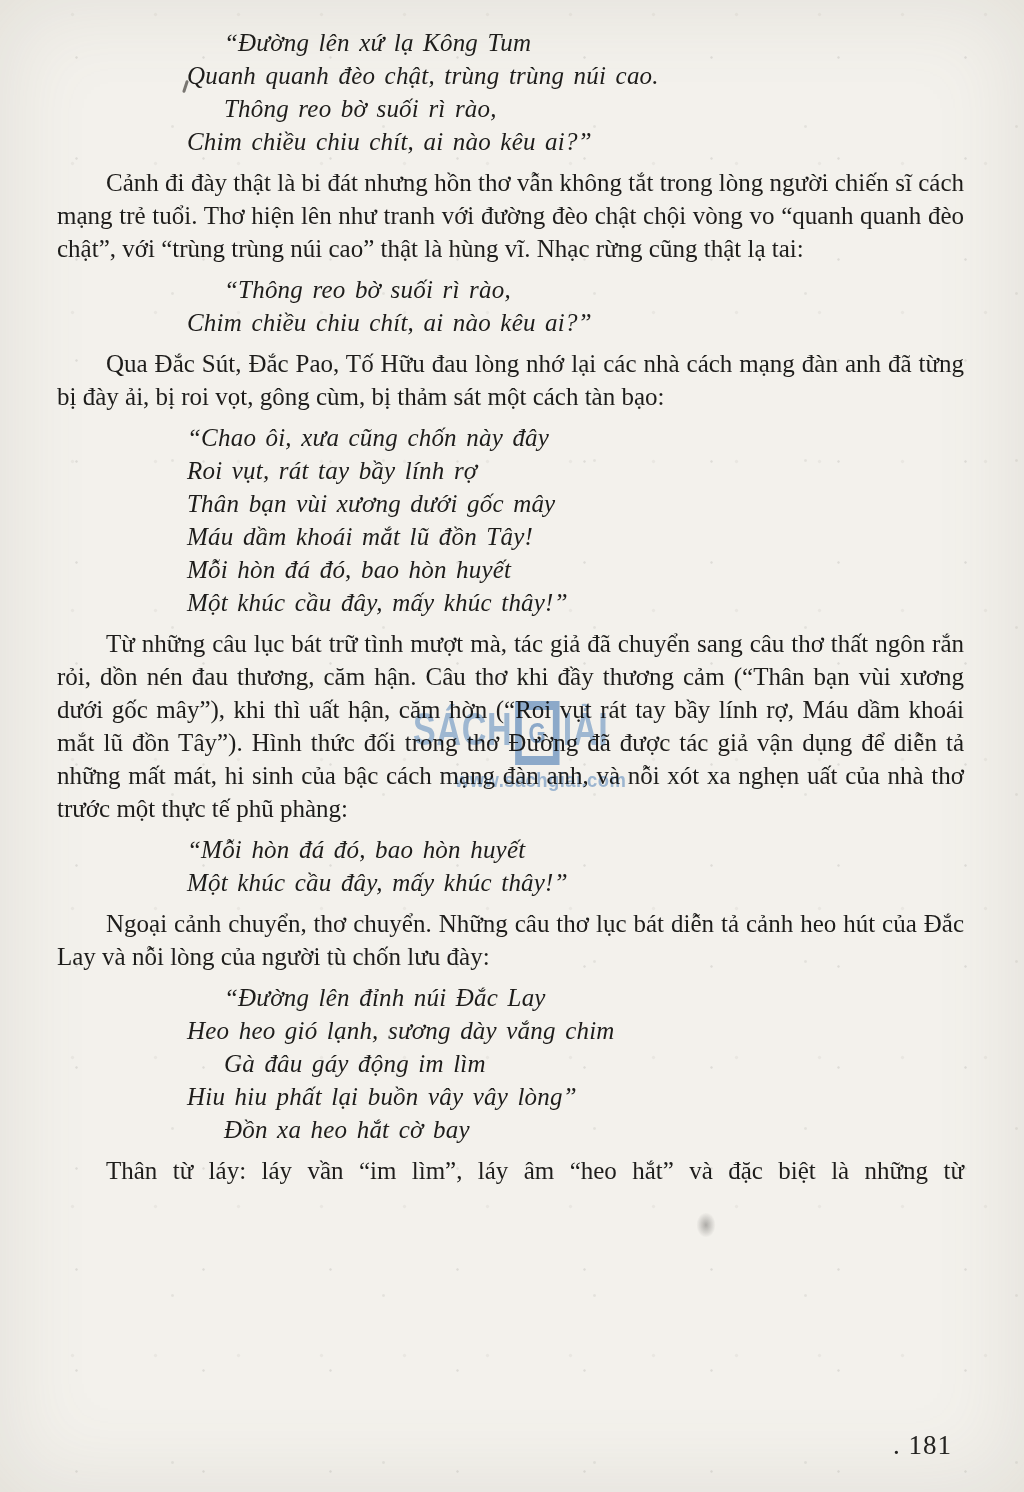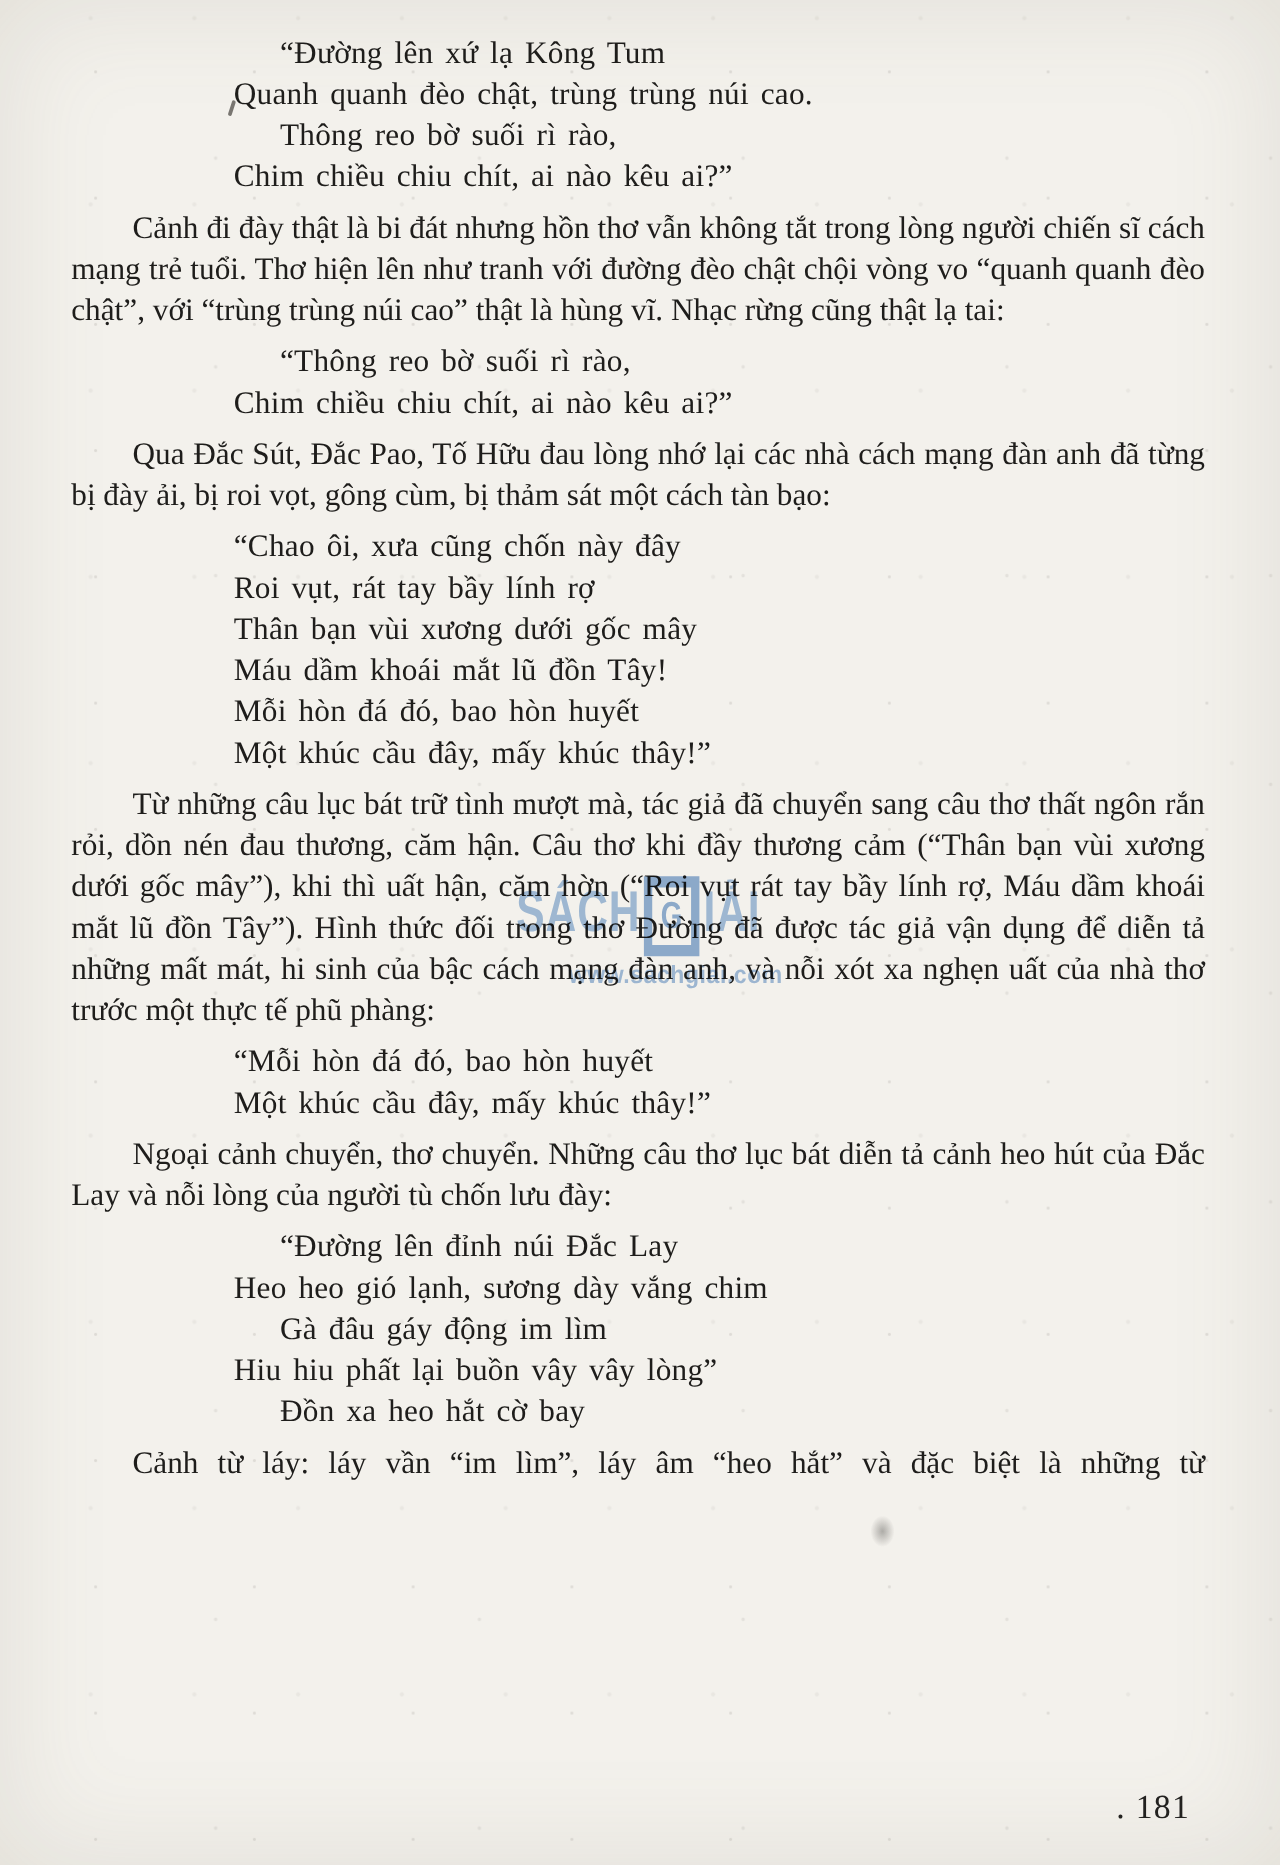--- a/index.html
+++ b/index.html
@@ -34,20 +34,21 @@
   .para {
     margin: 8px 0;
     text-align: justify;
     text-indent: 49px;
   }
   .para.fill {
     text-align-last: justify;
   }
   .poem {
     margin: 8px 0;
+    font-style: italic;
     word-spacing: 3px;
     letter-spacing: 0.2px;
   }
   .pl { padding-left: 130px; }
   .pl.ind { padding-left: 167px; }
 
   .watermark {
     position: absolute;
     left: 413px;
     top: 697px;
@@ -166,21 +167,21 @@
     <p class="para">Ngoại cảnh chuyển, thơ chuyển. Những câu thơ lục bát diễn tả cảnh heo hút của Đắc Lay và nỗi lòng của người tù chốn lưu đày:</p>
 
     <div class="poem">
       <div class="pl ind">“Đường lên đỉnh núi Đắc Lay</div>
       <div class="pl">Heo heo gió lạnh, sương dày vắng chim</div>
       <div class="pl ind">Gà đâu gáy động im lìm</div>
       <div class="pl">Hiu hiu phất lại buồn vây vây lòng”</div>
       <div class="pl ind">Đồn xa heo hắt cờ bay</div>
     </div>
 
-    <p class="para fill">Cảnh từ láy: láy vần “im lìm”, láy âm “heo hắt” và đặc biệt là những từ</p>
+    <p class="para fill">Thân từ láy: láy vần “im lìm”, láy âm “heo hắt” và đặc biệt là những từ</p>
 
   </div>
 
   <div class="watermark">
     <div class="wm-row">
       <span>SÁCH</span>
       <span class="wm-logo">
         <span>G</span>
       </span>
       <span>IẢI</span>

